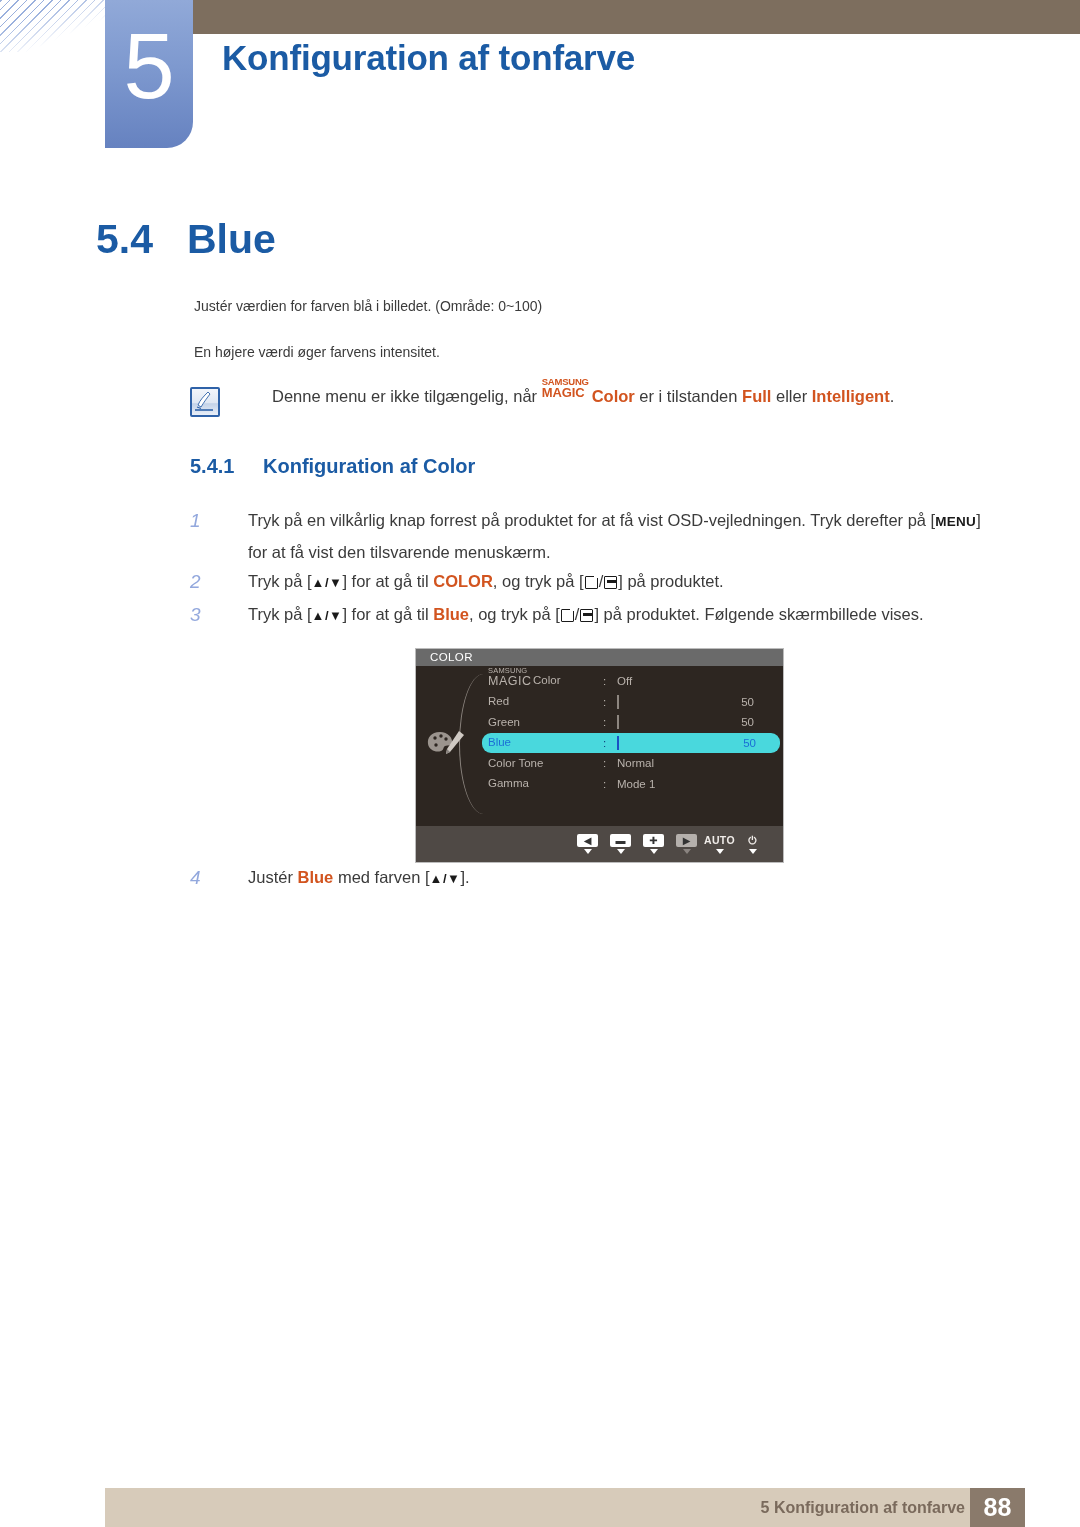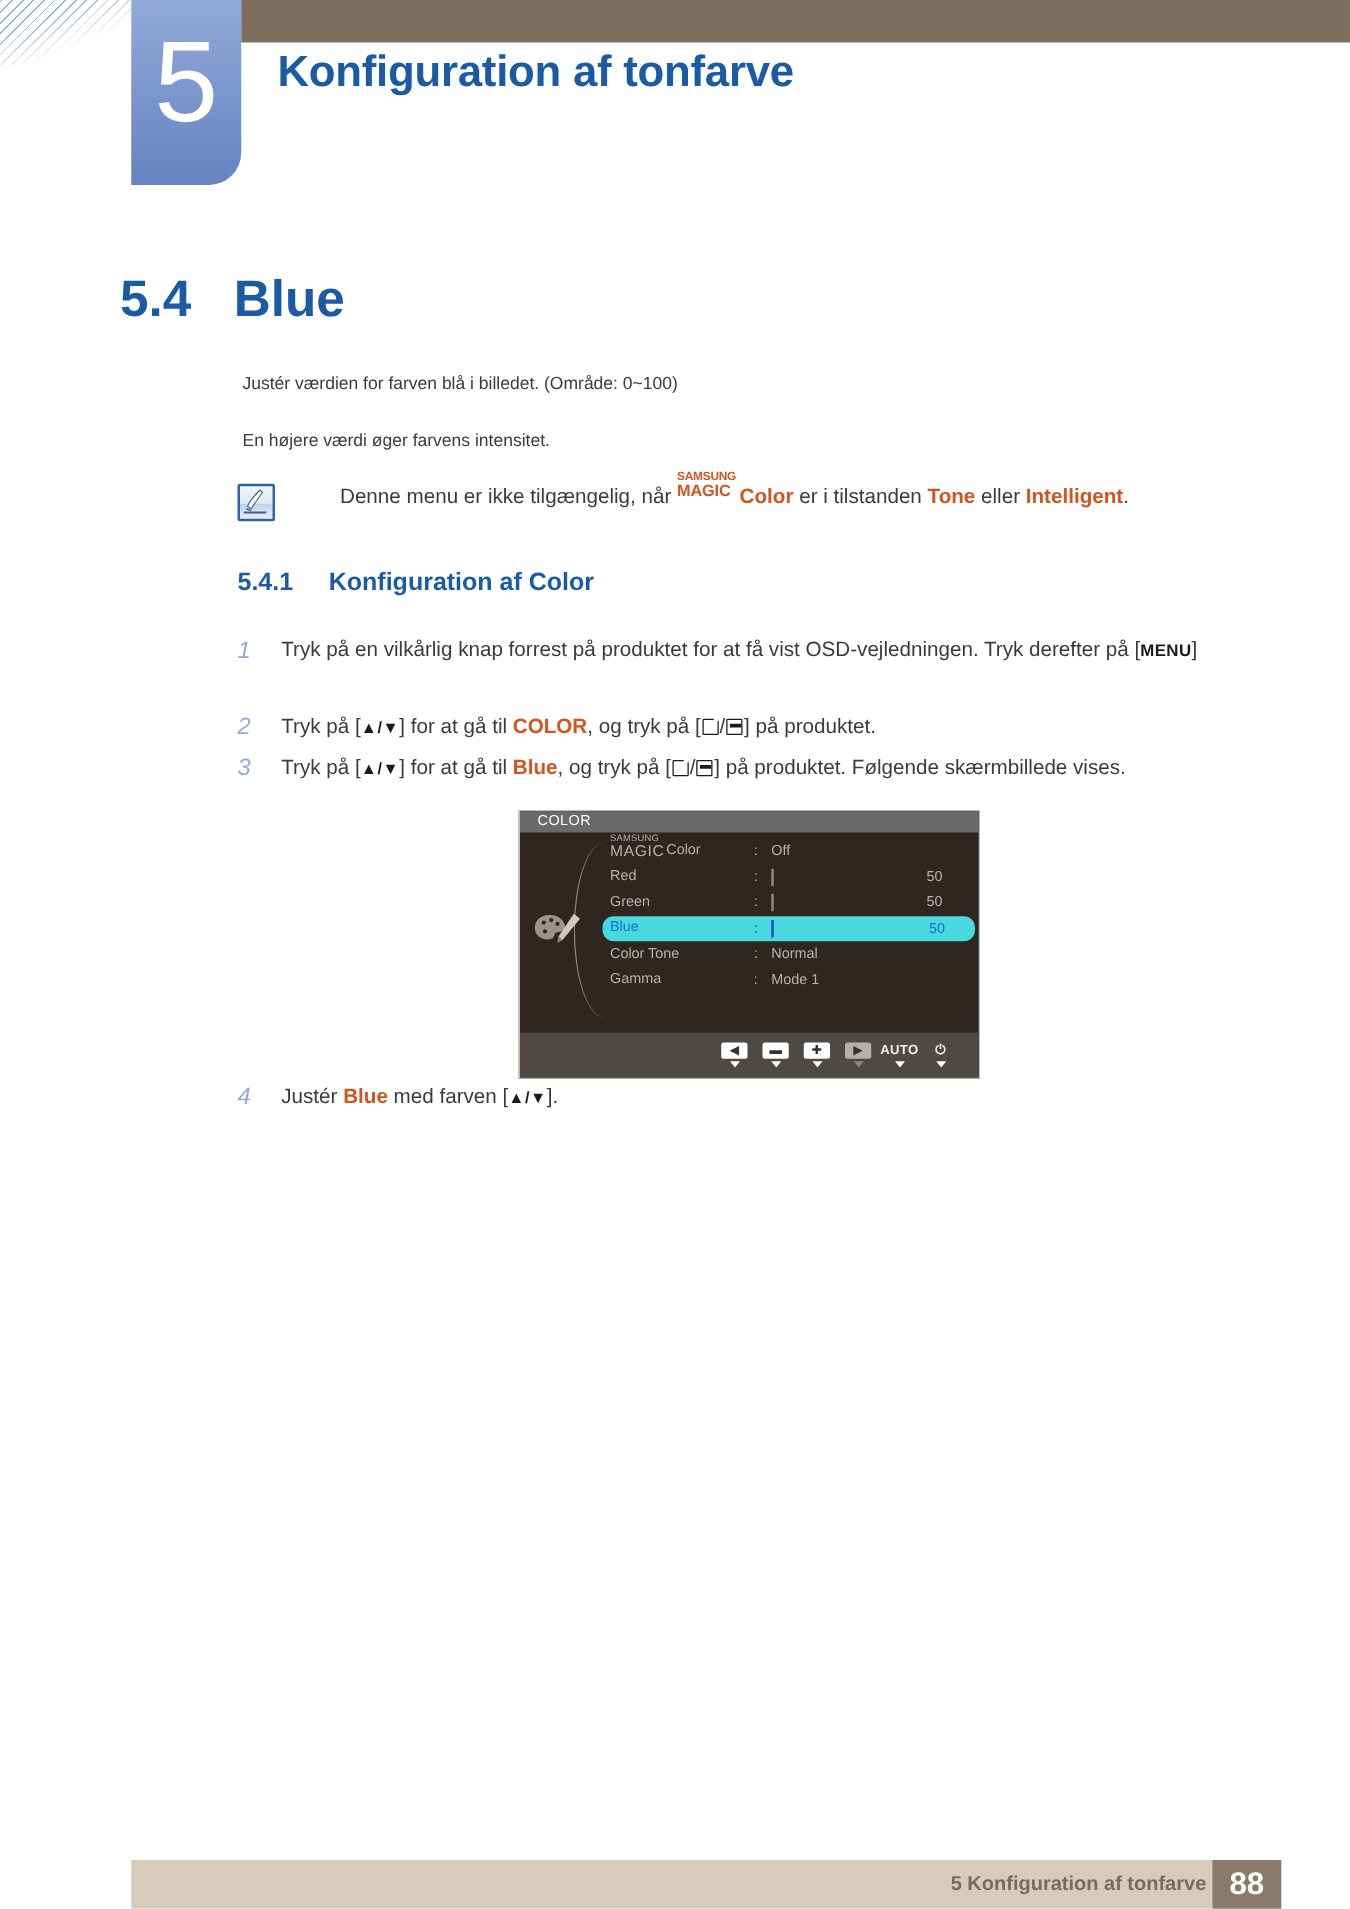--- a/index.html
+++ b/index.html
@@ -141,21 +141,21 @@
     line-height: 31px;
   }
   .step .snum {
     position: absolute;
     left: 0; top: 0;
     width: 30px;
     color: #93a8dd;
     font-style: italic;
     font-size: 19px;
   }
-  .step .sbody { display: block; margin-left: 35px; }
+  .step .sbody { display: block; margin-left: 58px; }
   .s1 { top: 505px; }
   .s2 { top: 566px; }
   .s3 { top: 599px; }
   .s4 { top: 862px; }
 
   .key {
     font-weight: bold;
     font-size: 13.5px;
     letter-spacing: 0.3px;
     color: #1a1a1a;
@@ -352,31 +352,32 @@
 </div>
 
 <div class="note">
   <span class="note-icon">
     <svg width="20" height="22" viewBox="0 0 20 22" aria-hidden="true">
       <path d="M14 2 C10 6, 6 10, 4 15 L7 17 C10 12, 13 8, 16 4 Z" fill="#ffffff" stroke="#2f62a8" stroke-width="0.9"></path>
       <path d="M3 17 L7 18.5" stroke="#2f62a8" stroke-width="1.1" fill="none"></path>
       <path d="M1 20 L19 20" stroke="#2f62a8" stroke-width="1.6" fill="none"></path>
     </svg>
   </span>
-  <span class="note-text"><span>Denne menu er ikke tilgængelig, når </span><span class="magic-logo"><span class="top">SAMSUNG</span><span class="bot">MAGIC</span></span><span class="orange">Color</span><span> er i tilstanden </span><span class="orange">Tone</span><span> eller </span><span class="orange">Intelligent</span><span>.</span></span>
+  <span class="note-text"><span>Denne menu er ikke tilgængelig, når </span><span class="magic-logo"><span class="top">SAMSUNG</span><span class="bot">MAGIC</span></span><span class="orange">Color</span><span> er i tilstanden </span><span class="orange">Full</span><span> eller </span><span class="orange">Intelligent</span><span>.</span></span>
 </div>
 
 <div class="subsection">
   <span class="num">5.4.1</span><span>Konfiguration af Color</span>
 </div>
 
 <div class="step s1">
   <span class="snum">1</span>
   <span class="sbody">
     <span>Tryk på en vilkårlig knap forrest på produktet for at få vist OSD-vejledningen. Tryk derefter på [</span><span class="key">MENU</span><span>]</span>
+    <span style="display:block">for at få vist den tilsvarende menuskærm.</span>
   </span>
 </div>
 
 <div class="step s2">
   <span class="snum">2</span>
   <span class="sbody"><span>Tryk på [</span><span class="arrows">▲/▼</span><span>] for at gå til </span><span class="orange">COLOR</span><span>, og tryk på [</span><span class="glyph-sq"></span><span>/</span><span class="glyph-ret"></span><span>] på produktet.</span></span>
 </div>
 
 <div class="step s3">
   <span class="snum">3</span>

